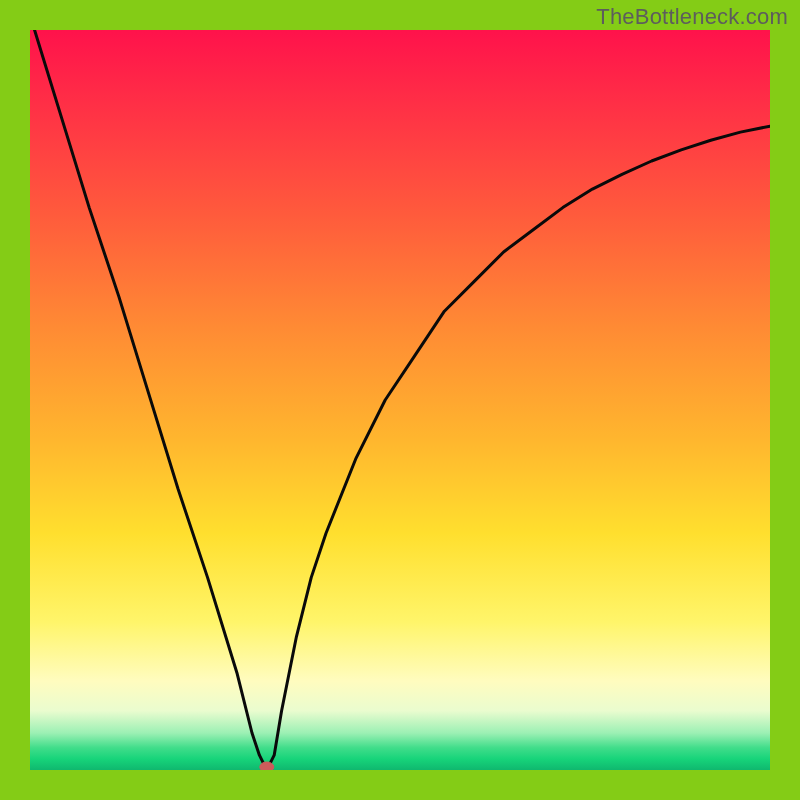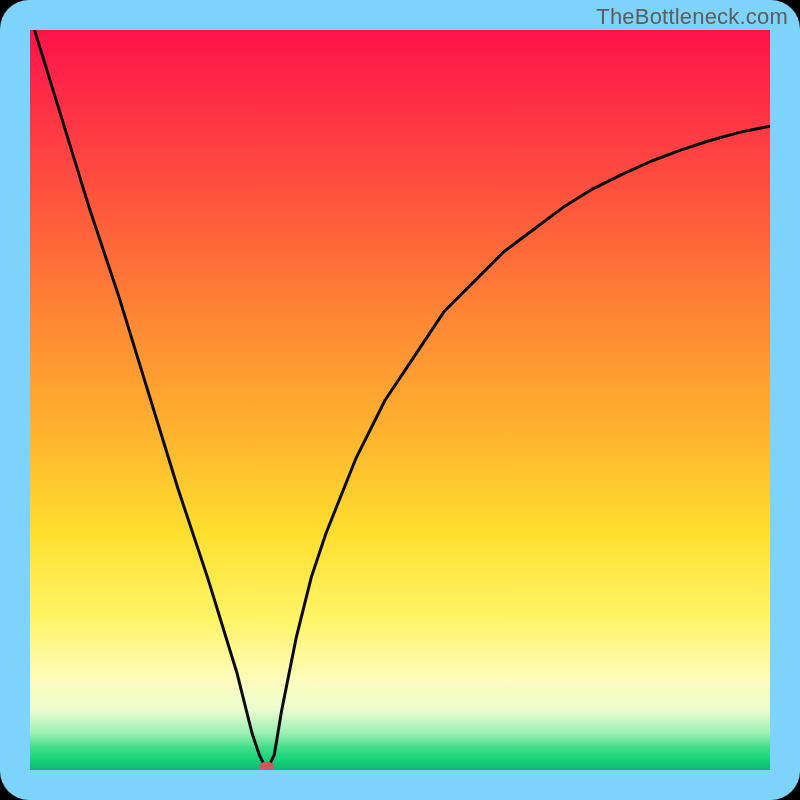--- a/index.html
+++ b/index.html
@@ -8,22 +8,21 @@
     width: 800px;
     height: 800px;
     background: #000;
     overflow: hidden;
     font-family: Arial, Helvetica, sans-serif;
   }
   .frame {
     position: relative;
     width: 800px;
     height: 800px;
-    background: #7dd3fc;
-    border-radius: 29px;
+    background: #84cc16;
   }
   .watermark {
     position: absolute;
     top: 4px;
     right: 12px;
     color: #5d5d5d;
     font-size: 22px;
     font-weight: 500;
     letter-spacing: 0.2px;
     z-index: 10;

